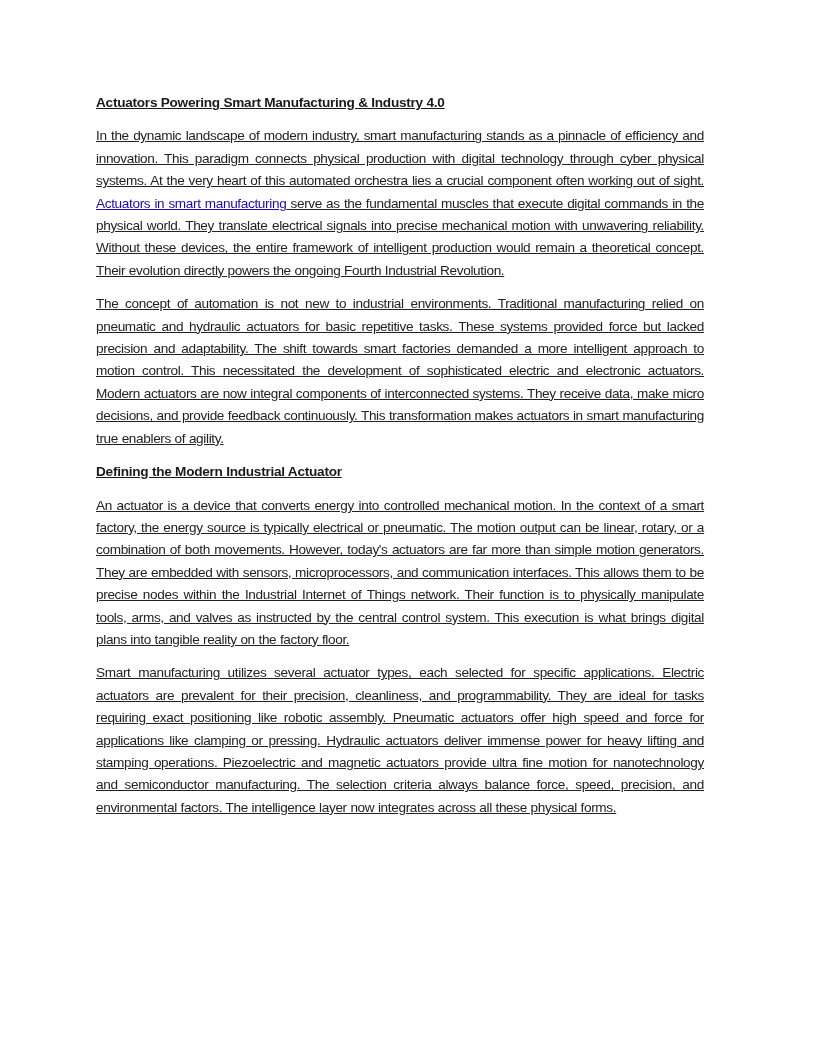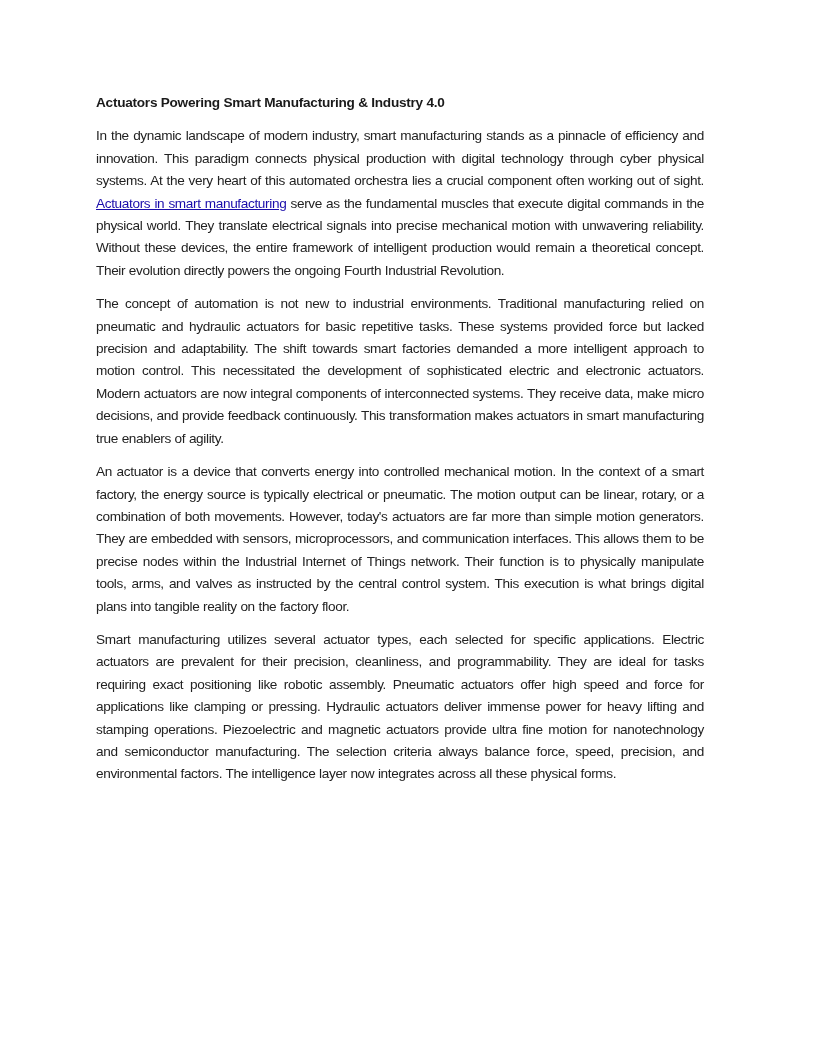--- a/index.html
+++ b/index.html
@@ -21,42 +21,45 @@
     top: 92px;
     width: 624px;
   }
   .heading {
     font-weight: bold;
     font-size: 13.6px;
     line-height: 22.4px;
     margin: 0 0 11px 0;
     letter-spacing: -0.25px;
     color: #1a1a1a;
+    text-decoration: underline;
   }
   .para {
     font-size: 13.6px;
     line-height: 22.4px;
     margin: 0 16px 11px 0;
     text-align: justify;
     letter-spacing: -0.35px;
     word-spacing: 0.2px;
     color: #222222;
+    text-decoration: underline;
   }
   .link {
     color: #1a0dab;
     text-decoration: underline;
     cursor: pointer;
   }
 </style>
 </head>
 <body>
 
 <div class="page">
   <div class="heading">Actuators Powering Smart Manufacturing &amp; Industry 4.0</div>
 
   <p class="para"><span>In the dynamic landscape of modern industry, smart manufacturing stands as a pinnacle of efficiency and innovation. This paradigm connects physical production with digital technology through cyber physical systems. At the very heart of this automated orchestra lies a crucial component often working out of sight. </span><a class="link">Actuators in smart manufacturing</a><span> serve as the fundamental muscles that execute digital commands in the physical world. They translate electrical signals into precise mechanical motion with unwavering reliability. Without these devices, the entire framework of intelligent production would remain a theoretical concept. Their evolution directly powers the ongoing Fourth Industrial Revolution.</span></p>
 
   <p class="para">The concept of automation is not new to industrial environments. Traditional manufacturing relied on pneumatic and hydraulic actuators for basic repetitive tasks. These systems provided force but lacked precision and adaptability. The shift towards smart factories demanded a more intelligent approach to motion control. This necessitated the development of sophisticated electric and electronic actuators. Modern actuators are now integral components of interconnected systems. They receive data, make micro decisions, and provide feedback continuously. This transformation makes actuators in smart manufacturing true enablers of agility.</p>
 
+  <div class="heading">Defining the Modern Industrial Actuator</div>
   <p class="para">An actuator is a device that converts energy into controlled mechanical motion. In the context of a smart factory, the energy source is typically electrical or pneumatic. The motion output can be linear, rotary, or a combination of both movements. However, today's actuators are far more than simple motion generators. They are embedded with sensors, microprocessors, and communication interfaces. This allows them to be precise nodes within the Industrial Internet of Things network. Their function is to physically manipulate tools, arms, and valves as instructed by the central control system. This execution is what brings digital plans into tangible reality on the factory floor.</p>
 
   <p class="para">Smart manufacturing utilizes several actuator types, each selected for specific applications. Electric actuators are prevalent for their precision, cleanliness, and programmability. They are ideal for tasks requiring exact positioning like robotic assembly. Pneumatic actuators offer high speed and force for applications like clamping or pressing. Hydraulic actuators deliver immense power for heavy lifting and stamping operations. Piezoelectric and magnetic actuators provide ultra fine motion for nanotechnology and semiconductor manufacturing. The selection criteria always balance force, speed, precision, and environmental factors. The intelligence layer now integrates across all these physical forms.</p>
 </div>
 
 </body></html>

